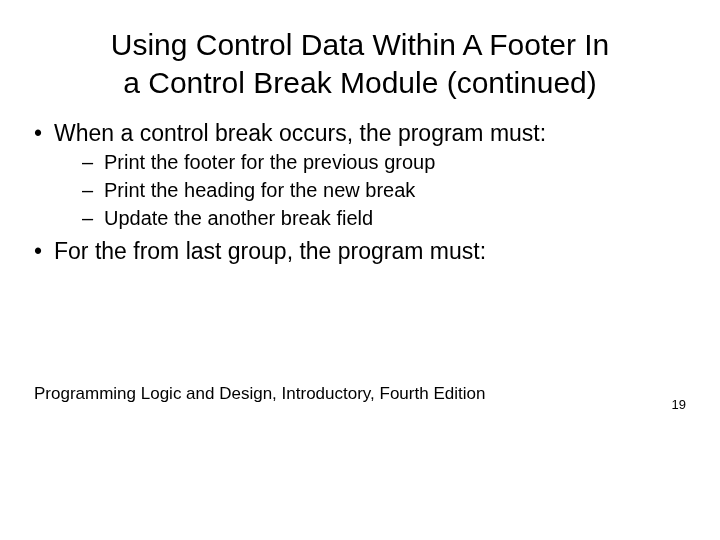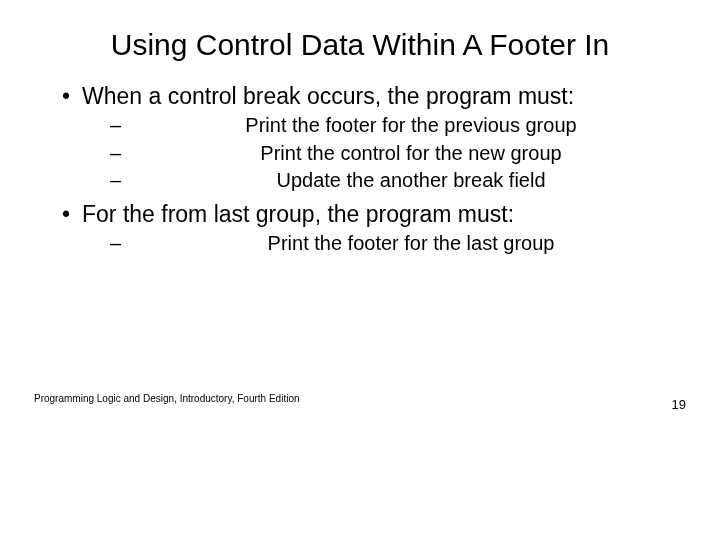--- a/index.html
+++ b/index.html
@@ -24,21 +24,20 @@
     line-height: 1.25;
     padding-top: 26px;
     padding-left: 40px;
     padding-right: 40px;
     font-weight: 400;
   }
   .content {
     padding: 18px 30px 0 30px;
     font-size: 23px;
     line-height: 1.28;
-    margin-left: 28px;
   }
   ul.top {
     list-style: none;
     margin: 0;
     padding: 0;
   }
   ul.top > li {
     position: relative;
     padding-left: 24px;
     margin-bottom: 2px;
@@ -47,68 +46,67 @@
     content: "•";
     position: absolute;
     left: 4px;
     top: 0;
   }
   ul.sub {
     list-style: none;
     margin: 2px 0 6px 0;
     padding: 0 0 0 28px;
     font-size: 20px;
-    text-align: center;
   }
   ul.sub > li {
     position: relative;
     padding-left: 22px;
     margin-bottom: 2px;
   }
   ul.sub > li::before {
     content: "–";
     position: absolute;
     left: 0;
     top: 0;
   }
   .footer-left {
     position: absolute;
     left: 34px;
     bottom: 20px;
-    font-size: 10px;
+    font-size: 17px;
   }
   .footer-right {
     position: absolute;
     right: 34px;
     bottom: 12px;
     font-size: 13px;
   }
 </style>
 </head>
 <body>
 
 <div class="slide">
   <div class="title">
     <span>Using Control Data Within A Footer In</span><br>
+    <span>a Control Break Module (continued)</span>
   </div>
 
   <div class="content">
     <ul class="top">
       <li>
         <span>When a control break occurs, the program must:</span>
         <ul class="sub">
           <li><span>Print the footer for the previous group</span></li>
-          <li><span>Print the control for the new group</span></li>
+          <li><span>Print the heading for the new break</span></li>
           <li><span>Update the another break field</span></li>
         </ul>
       </li>
       <li>
         <span>For the from last group, the program must:</span>
         <ul class="sub">
-          <li><span>Print the footer for the last group</span></li>
         </ul>
       </li>
     </ul>
   </div>
 
   <div class="footer-left">Programming Logic and Design, Introductory, Fourth Edition</div>
   <div class="footer-right">19</div>
 </div>
 
 </body></html>

